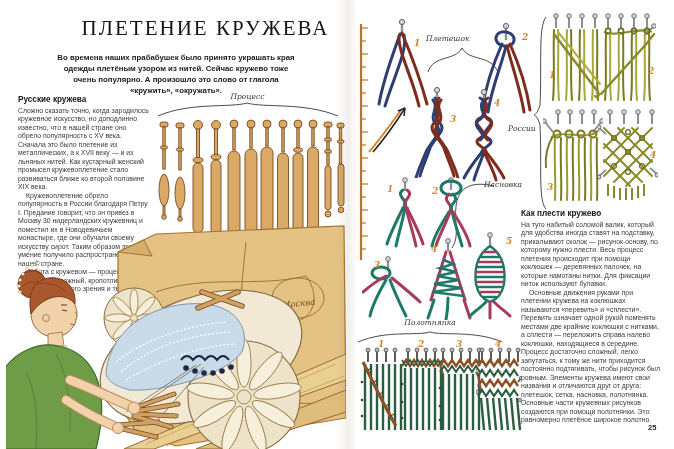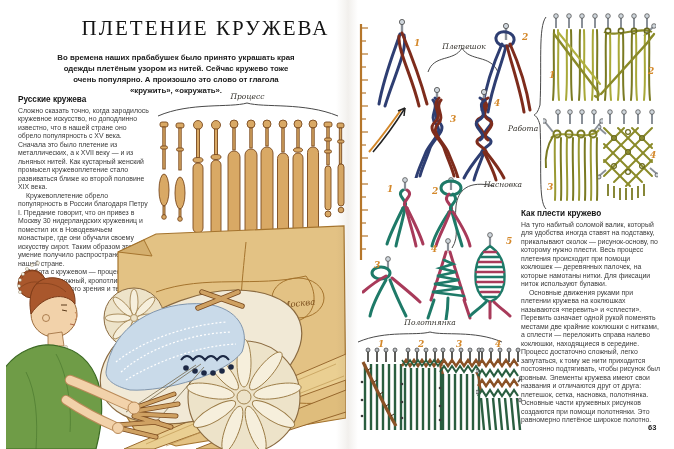--- a/index.html
+++ b/index.html
@@ -266,21 +266,21 @@
         <line x1="5" y1="149" x2="10" y2="149"></line>
         <line x1="5" y1="162" x2="12" y2="162"></line>
         <line x1="5" y1="175" x2="10" y2="175"></line>
         <line x1="5" y1="188" x2="12" y2="188"></line>
         <line x1="5" y1="201" x2="10" y2="201"></line>
         <line x1="5" y1="214" x2="12" y2="214"></line>
         <line x1="5" y1="227" x2="10" y2="227"></line>
     </g>
   </svg>
 
-  <div class="abs dlabel" style="left:426px;top:42px;width:76px;text-align:center;">Плетешок</div>
+  <div class="abs dlabel" style="left:426px;top:34px;width:76px;">Плетешок</div>
   <svg class="abs" style="left:424px;top:44px;" width="78" height="32" viewBox="0 0 78 32">
     <path d="M4,28 C10,10 30,18 38,4 C46,18 66,10 74,28" fill="none" stroke="#4a4a4a" stroke-width="1"></path>
   </svg>
 
   <svg class="abs" style="left:372px;top:18px;" width="62" height="92" viewBox="0 0 62 92">
     <line x1="30" y1="5" x2="30" y2="18" stroke="#8a9098" stroke-width="2.4"></line>
       <circle cx="30" cy="4" r="2.6" fill="#cfd6dc" stroke="#444" stroke-width="0.8"></circle>
     <g class="thread" stroke-width="3">
       <path d="M28,16 C22,34 12,58 7,86" stroke="#2e3e72"></path>
       <path d="M32,17 C36,32 22,58 13,88" stroke="#2e3e72"></path>
@@ -330,21 +330,21 @@
     </g>
     <text class="num" x="36" y="18">4</text>
   </svg>
 
   <svg class="abs" style="left:365px;top:98px;" width="48" height="58" viewBox="0 0 48 58">
     <path d="M4,54 C16,40 26,26 36,12" fill="none" stroke="#d4882a" stroke-width="2"></path>
     <path d="M8,54 C20,40 30,26 40,10" fill="none" stroke="#222" stroke-width="1.5"></path>
     <path d="M40,10 L33,13 M40,10 L39,18" fill="none" stroke="#222" stroke-width="1.5"></path>
   </svg>
 
-  <div class="abs dlabel" style="left:508px;top:124px;">Работа</div>
+  <div class="abs dlabel" style="left:508px;top:124px;">России</div>
   <svg class="abs" style="left:534px;top:15px;" width="14" height="196" viewBox="0 0 14 196">
     <path d="M12,2 C4,12 8,50 6,90 C4,97 2,99 0,100 C2,101 4,103 6,110 C8,150 4,186 12,194" fill="none" stroke="#4a4a4a" stroke-width="1"></path>
   </svg>
 
   <svg class="abs" style="left:547px;top:12px;" width="54" height="92" viewBox="0 0 54 92">
     <g stroke="#8a9098" stroke-width="2">
         <line x1="9" y1="5" x2="9" y2="16"></line>
         <line x1="22" y1="5" x2="22" y2="16"></line>
         <line x1="35" y1="5" x2="35" y2="16"></line>
         <line x1="48" y1="5" x2="48" y2="16"></line>
@@ -722,15 +722,15 @@
     <circle cx="1" cy="54" r="1.8" fill="#b8bcc0" stroke="#3a3a3a" stroke-width="0.6"></circle>
     <circle cx="44" cy="62" r="1.8" fill="#b8bcc0" stroke="#3a3a3a" stroke-width="0.6"></circle>
   </svg>
 
   <div class="abs rightcol bodycol">
     <div class="colheading">Как плести кружево</div>
     <p>На туго набитый соломой валик, который для удобства иногда ставят на подставку, прикалывают сколок — рисунок-основу, по которому нужно плести. Весь процесс плетения происходит при помощи коклюшек — деревянных палочек, на которые намотаны нитки. Для фиксации ниток используют булавки.</p>
     <p class="ind">Основные движения руками при плетении кружева на коклюшках называются «перевить» и «сплести». Перевить означает одной рукой поменять местами две крайние коклюшки с нитками, а сплести — переложить справа налево коклюшки, находящиеся в середине. Процесс достаточно сложный, легко запутаться, к тому же нити приходится постоянно подтягивать, чтобы рисунок был ровным. Элементы кружева имеют свои названия и отличаются друг от друга: плетешок, сетка, насновка, полотнянка. Основные части кружевных рисунков создаются при помощи полотнянки. Это равномерно плетёное широкое полотно.</p>
   </div>
 
-  <div class="abs pagenum">63</div>
+  <div class="abs pagenum">25</div>
 
 </div>
 
 </body></html>

